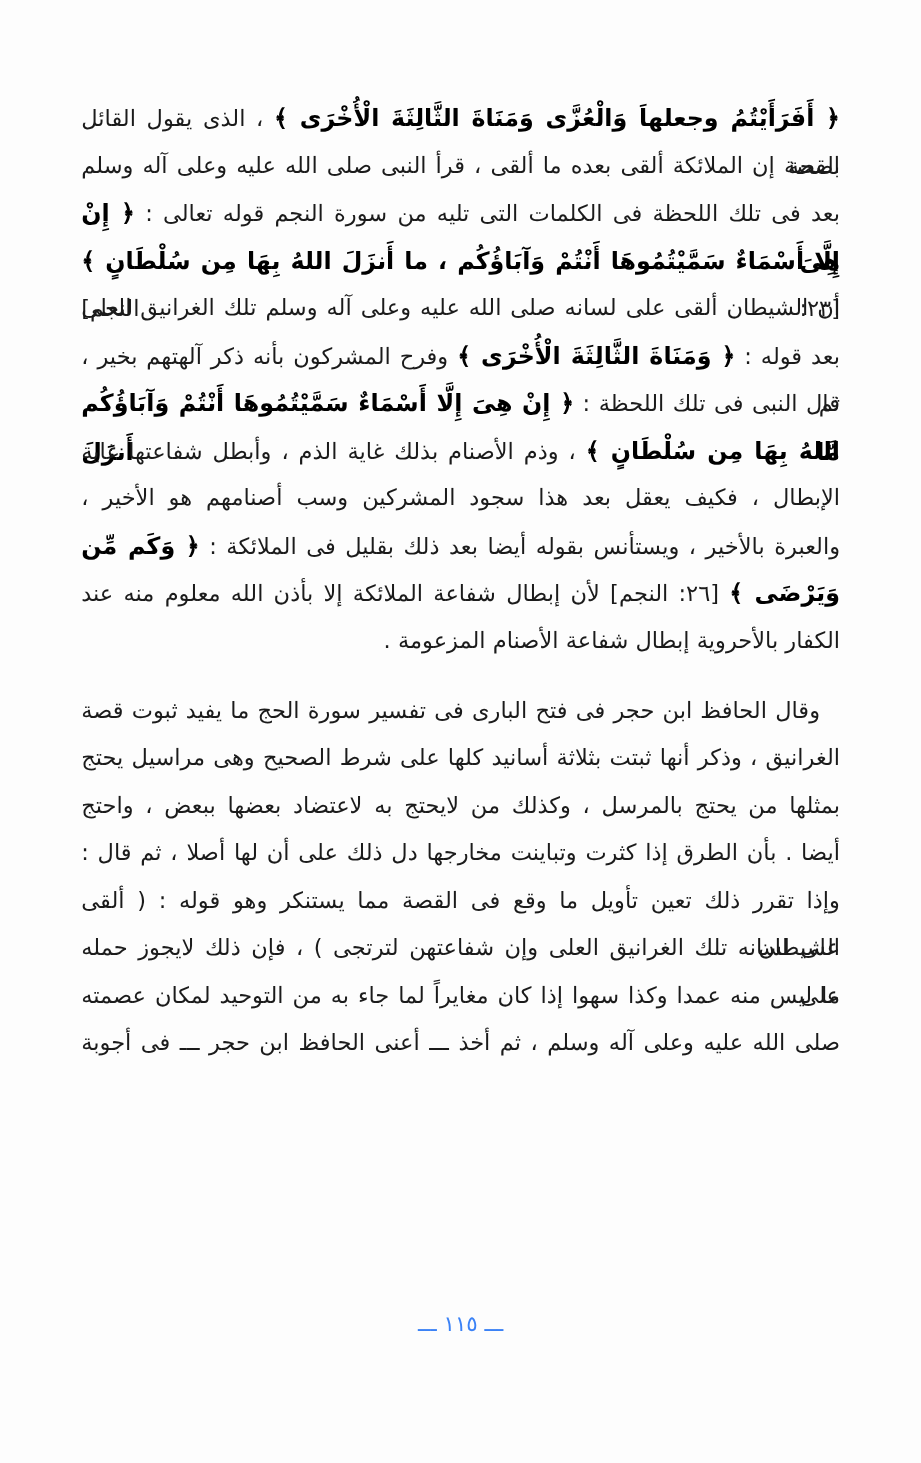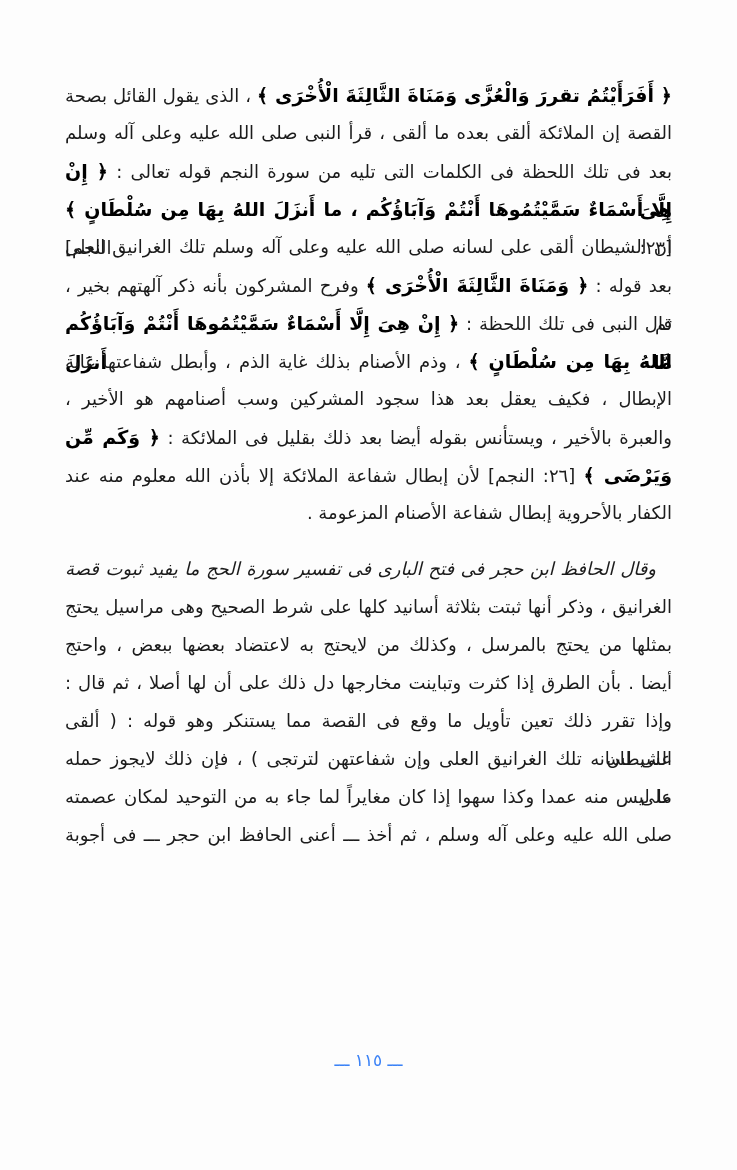--- a/index.html
+++ b/index.html
@@ -31,21 +31,21 @@
     font-size: 18px;
     text-align: justify;
     text-align-last: justify;
     text-justify: inter-word;
     overflow: visible;
   }
   .line.short {
     text-align: right;
     text-align-last: right;
   }
-  .line.indent { padding-right: 16px; font-style: italic; }
+  .line.indent { padding-right: 16px; }
   .q {
     font-weight: bold;
     font-size: 19px;
     color: #000;
   }
   .page-number {
     position: absolute;
     top: 1050px;
     left: 0;
     width: 100%;
@@ -54,21 +54,21 @@
     font-size: 17px;
     color: #3b82f6;
   }
 </style>
 </head>
 <body>
 
 <div class="page">
   <div class="page-text">
       <div class="para">
-        <div class="line"><span class="q">﴿ أَفَرَأَيْتُمُ تقررَ وَالْعُزَّى وَمَنَاةَ الثَّالِثَةَ الْأُخْرَى ﴾</span><span> ، الذى يقول القائل بصحة</span></div>
+        <div class="line"><span class="q">﴿ أَفَرَأَيْتُمُ وجعلهاَ وَالْعُزَّى وَمَنَاةَ الثَّالِثَةَ الْأُخْرَى ﴾</span><span> ، الذى يقول القائل بصحة</span></div>
         <div class="line"><span>القصة إن الملائكة ألقى بعده ما ألقى ، قرأ النبى صلى الله عليه وعلى آله وسلم</span></div>
         <div class="line"><span>بعد فى تلك اللحظة فى الكلمات التى تليه من سورة النجم قوله تعالى : </span><span class="q">﴿ إِنْ هِىَ</span></div>
         <div class="line"><span class="q">إِلَّا أَسْمَاءٌ سَمَّيْتُمُوهَا أَنْتُمْ وَآبَاؤُكُم ، ما أَنزَلَ اللهُ بِهَا مِن سُلْطَانٍ ﴾</span><span> [٢٣: النجم]</span></div>
         <div class="line"><span>أن الشيطان ألقى على لسانه صلى الله عليه وعلى آله وسلم تلك الغرانيق العلى</span></div>
         <div class="line"><span>بعد قوله : </span><span class="q">﴿ وَمَنَاةَ الثَّالِثَةَ الْأُخْرَى ﴾</span><span> وفرح المشركون بأنه ذكر آلهتهم بخير ، ثم</span></div>
         <div class="line"><span>قال النبى فى تلك اللحظة : </span><span class="q">﴿ إِنْ هِىَ إِلَّا أَسْمَاءٌ سَمَّيْتُمُوهَا أَنْتُمْ وَآبَاؤُكُم مَّا أَنزَلَ</span></div>
         <div class="line"><span class="q">اللهُ بِهَا مِن سُلْطَانٍ ﴾</span><span> ، وذم الأصنام بذلك غاية الذم ، وأبطل شفاعتها غاية</span></div>
         <div class="line"><span>الإبطال ، فكيف يعقل بعد هذا سجود المشركين وسب أصنامهم هو الأخير ،</span></div>
         <div class="line"><span>والعبرة بالأخير ، ويستأنس بقوله أيضا بعد ذلك بقليل فى الملائكة : </span><span class="q">﴿ وَكَم مِّن</span></div>
         <div class="line"><span class="q">وَيَرْضَى ﴾</span><span> [٢٦: النجم] لأن إبطال شفاعة الملائكة إلا بأذن الله معلوم منه عند</span></div>

